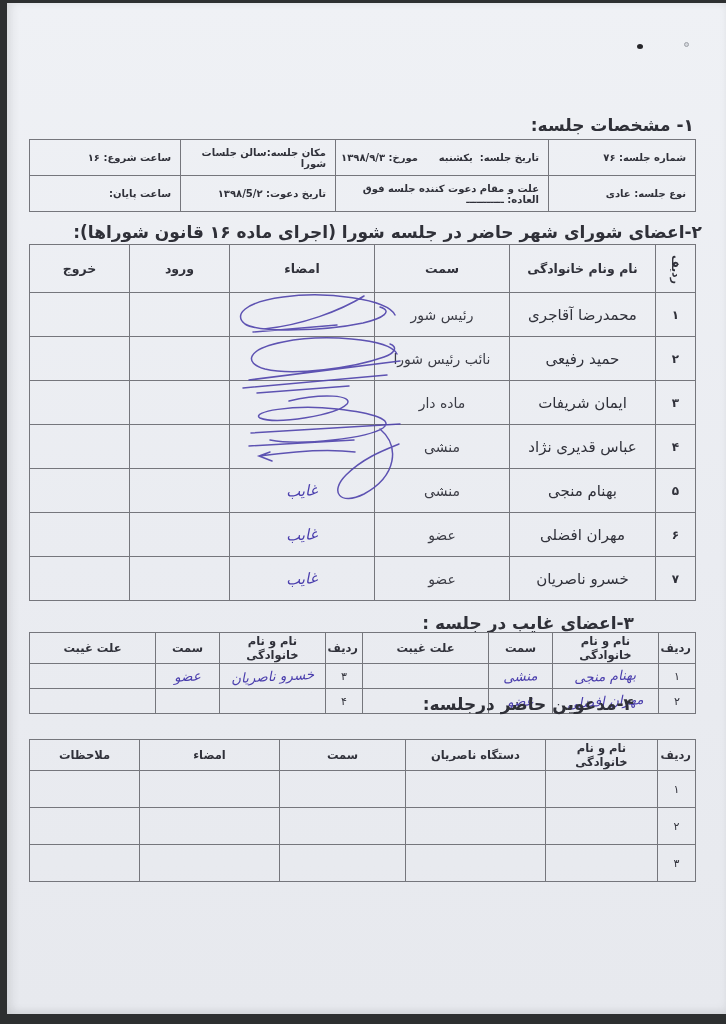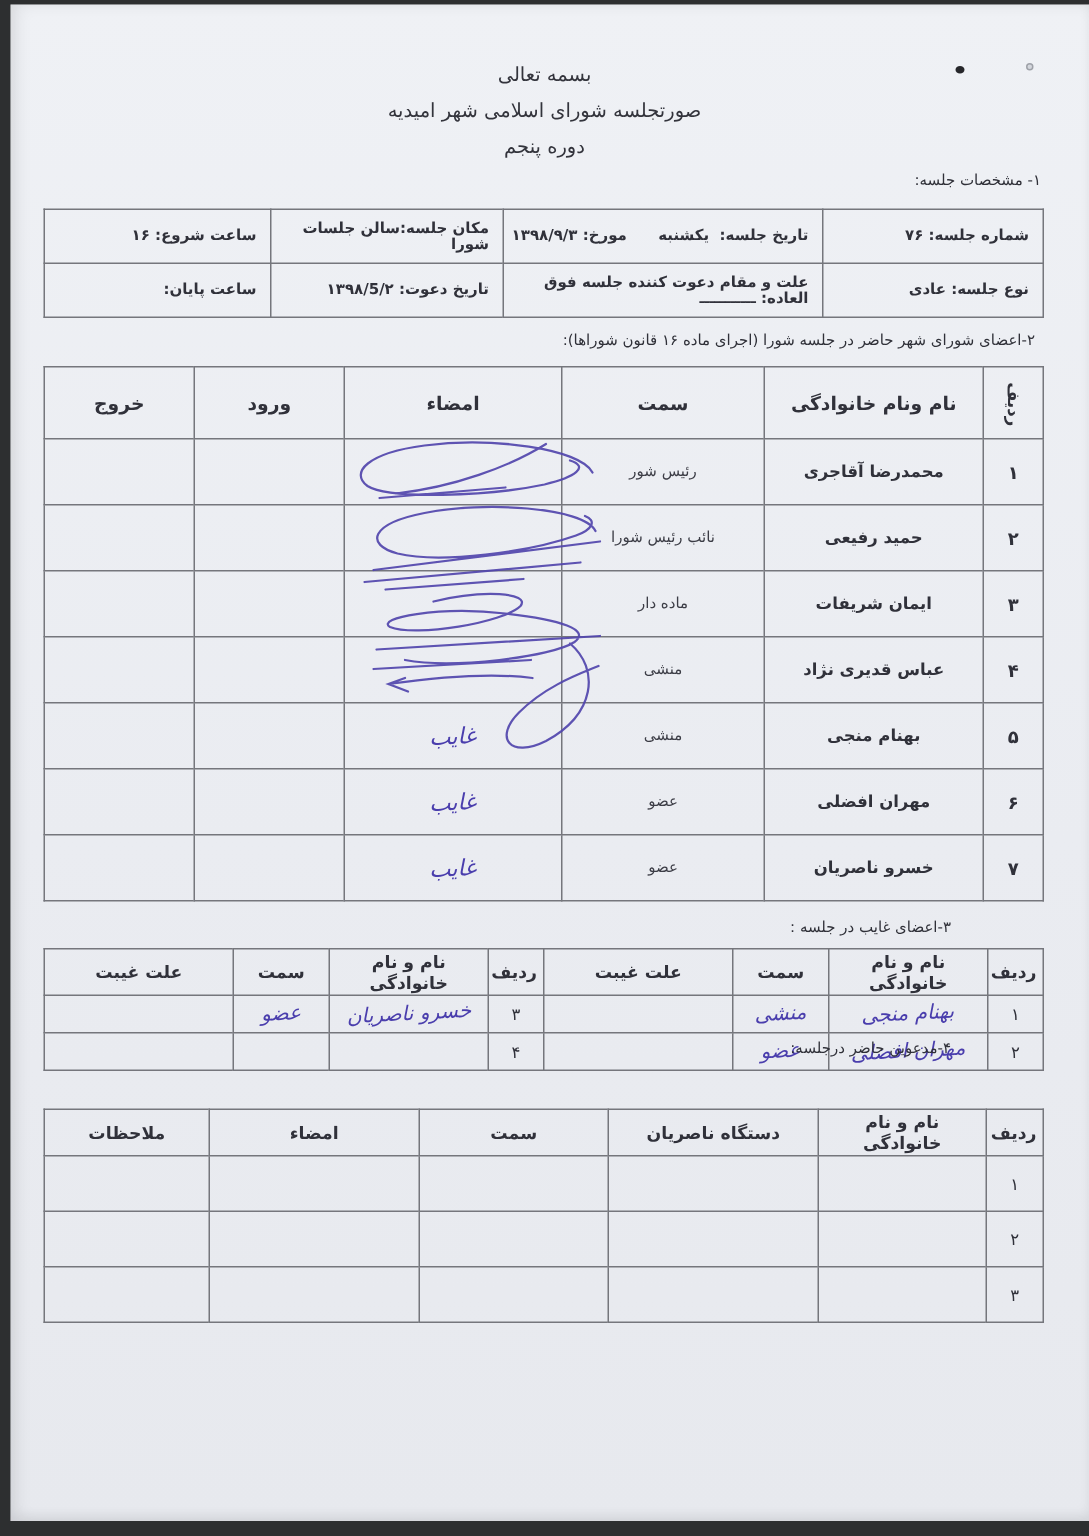--- a/index.html
+++ b/index.html
@@ -10,30 +10,30 @@
     position:relative; overflow:hidden;
   }
   .paper {
     position:absolute; left:7px; top:3px; width:719px; height:1011px;
     background:linear-gradient(180deg,#eff1f5 0%,#eaecf1 55%,#e7e9ee 100%);
     direction:rtl; color:#2e2f36;
     box-shadow: inset 5px 0 10px rgba(0,0,0,0.07), inset 0 -4px 8px rgba(0,0,0,0.05);
   }
   .doc-header { position:absolute; top:40px; right:30px; width:666px; text-align:center; }
   .doc-header .line { font-size:13px; margin-bottom:9px; color:#33343c; }
-  .sec-heading { position:absolute; font-size:10px; font-weight:normal; color:#2f3038; }
+  .sec-heading { position:absolute; font-size:17px; font-weight:bold; color:#2f3038; }
   table { border-collapse:collapse; table-layout:fixed; position:absolute; right:30px; width:666px; background:transparent; }
   td, th {
     border:1px solid #75767c; font-size:12px; text-align:center; vertical-align:middle;
     padding:1px 4px; color:#30313a; overflow:visible; font-weight:normal;
   }
   .t1 td { font-size:10px; font-weight:bold; text-align:right; padding-right:9px; }
   .t2 th { font-size:12.5px; font-weight:bold;margin-top:32px; }
-  .t2 .name-cell { font-size:11px; font-weight:bold; }
-  .t2 .pos-cell { font-size:10px; color:#3c3d46; }
+  .t2 .name-cell { font-size:15px; font-weight:normal; }
+  .t2 .pos-cell { font-size:14px; color:#3c3d46; }
   .t2 .num-cell { font-size:12px; font-weight:bold; }
   .t3 th, .t4 th { font-size:11.5px; font-weight:bold; }
   .t3 td, .t4 td { font-size:11px; }
   .vert { display:inline-block; transform:rotate(90deg); font-size:11px; font-weight:bold; letter-spacing:1px; }
   .pre { white-space:pre; }
   .hand {
     display:inline-block; color:#4a3ead; font-size:15px; font-style:italic;
     transform:rotate(-3deg); font-weight:normal; letter-spacing:1px;
   }
   .hand.small { font-size:13.5px; }
@@ -43,25 +43,20 @@
   .speck-light { left:677px; top:39px; width:5px; height:5px; background:#d4d7dd; border:1px solid #9ea1a8; }
 </style>
 </head>
 <body>
 
 <div class="paper">
 
   <span class="speck speck-dark"></span>
   <span class="speck speck-light"></span>
 
-  <div class="doc-header">
-    <div class="line">بسمه تعالی</div>
-    <div class="line">صورتجلسه شورای اسلامی شهر امیدیه</div>
-    <div class="line">دوره پنجم</div>
-  </div>
 
   <div class="sec-heading" style="top:112px; right:32px;">۱- مشخصات جلسه:</div>
 
   <table class="t1" style="top:136px;">
     <colgroup>
         <col style="width:147px">
         <col style="width:213px">
         <col style="width:155px">
         <col style="width:151px">
       </colgroup>
@@ -74,21 +69,21 @@
     </tr>
     <tr style="height:36px;">
       <td>نوع جلسه: عادی</td>
       <td><span>علت و مقام دعوت کننده جلسه فوق العاده: </span><span>ـــــــــــ</span></td>
       <td>تاریخ دعوت: ۱۳۹۸/5/۲</td>
       <td>ساعت پایان:</td>
     </tr>
   </tbody>
     </table>
 
-  <div class="sec-heading" style="top:219px; right:36px;">۲-اعضای شورای شهر حاضر در جلسه شورا (اجرای ماده ۱۶ قانون شوراها):</div>
+  <div class="sec-heading" style="top:219px; right:24px;">۲-اعضای شورای شهر حاضر در جلسه شورا (اجرای ماده ۱۶ قانون شوراها):</div>
 
   <table class="t2" style="top:241px;">
     <colgroup>
         <col style="width:40px">
         <col style="width:146px">
         <col style="width:135px">
         <col style="width:145px">
         <col style="width:100px">
         <col style="width:100px">
       </colgroup>

